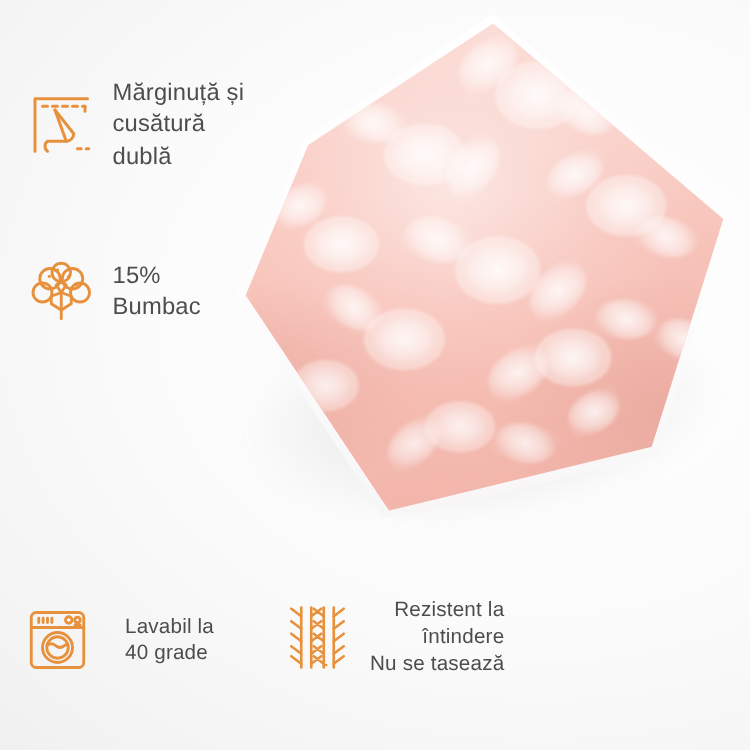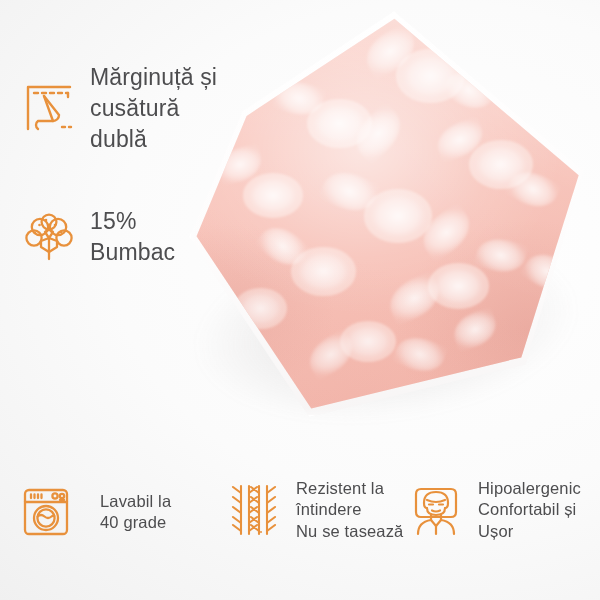--- a/index.html
+++ b/index.html
@@ -120,39 +120,39 @@
     flex: 0 0 auto;
     width: 54px;
     height: 54px;
     display: flex;
     align-items: center;
     justify-content: center;
   }
   .feature .icon svg { display: block; }
 
   .feature .label {
-    font-size: 23px;
+    font-size: 19px;
     line-height: 1.34;
     color: #4d4d4f;
     letter-spacing: 0.15px;
     white-space: pre-line;
   }
 
   
   #feature-hem      { left: 22px; top: 62px;  width: 250px; }
   #feature-cotton   { left: 22px; top: 206px; width: 250px; }
   #feature-sleep    { left: 22px; top: 350px; width: 250px; }
 
   #feature-hem .label,
   #feature-cotton .label,
   #feature-sleep .label { text-align: left; }
 
   
   .feature.bottom .label {
-    text-align: left;
+    text-align: right;
     font-size: 16.5px;
     line-height: 1.3;
   }
   #feature-washable { left: 18px;  top: 484px; width: 190px; }
   #feature-resist   { left: 226px; top: 478px; width: 185px; }
   #feature-hypo     { left: 408px; top: 478px; width: 190px; }
 
   #feature-washable .label { text-align: left; margin-left: 12px; }
 
   .feature.bottom .icon { width: 56px; height: 56px; }
@@ -271,32 +271,14 @@
         <path d="M14 48 L6 42 M22 48 L30 42 M32 48 L24 42 M40 48 L48 42"></path>
         <circle cx="27" cy="27" r="1" fill="#E8913C" stroke="none"></circle>
         <circle cx="34" cy="49" r="1" fill="#E8913C" stroke="none"></circle>
       </svg>
     </span>
     <span class="label">Rezistent la
 întindere
 Nu se tasează</span>
   </div>
 
-  <div class="feature bottom" id="feature-hypo">
-    <span class="icon">
-      <svg width="52" height="52" viewBox="0 0 52 52" fill="none" stroke="#E8913C" stroke-width="2.2" stroke-linecap="round" stroke-linejoin="round">
-        <path d="M6 10 Q6 5 11 5 L41 5 Q46 5 46 10 L46 28 Q46 33 41 33 L11 33 Q6 33 6 28 Z"></path>
-        <path d="M17 24 Q14 24 14 19 Q14 8 26 8 Q38 8 38 19 Q38 24 35 24"></path>
-        <path d="M17 16 Q26 20 35 16"></path>
-        <path d="M19 20.5 L23 20.5 M29 20.5 L33 20.5"></path>
-        <path d="M22 26.5 Q26 28.5 30 26.5"></path>
-        <path d="M17 24 Q17 31 26 31 Q35 31 35 24"></path>
-        <path d="M21 31 L21 36 M31 31 L31 36"></path>
-        <path d="M8 50 Q8 38 21 36 L26 42 L31 36 Q44 38 44 50"></path>
-        <path d="M26 42 L26 50"></path>
-      </svg>
-    </span>
-    <span class="label">Hipoalergenic
-Confortabil și
-Ușor</span>
-  </div>
 
 </div>
 
 </body></html>

